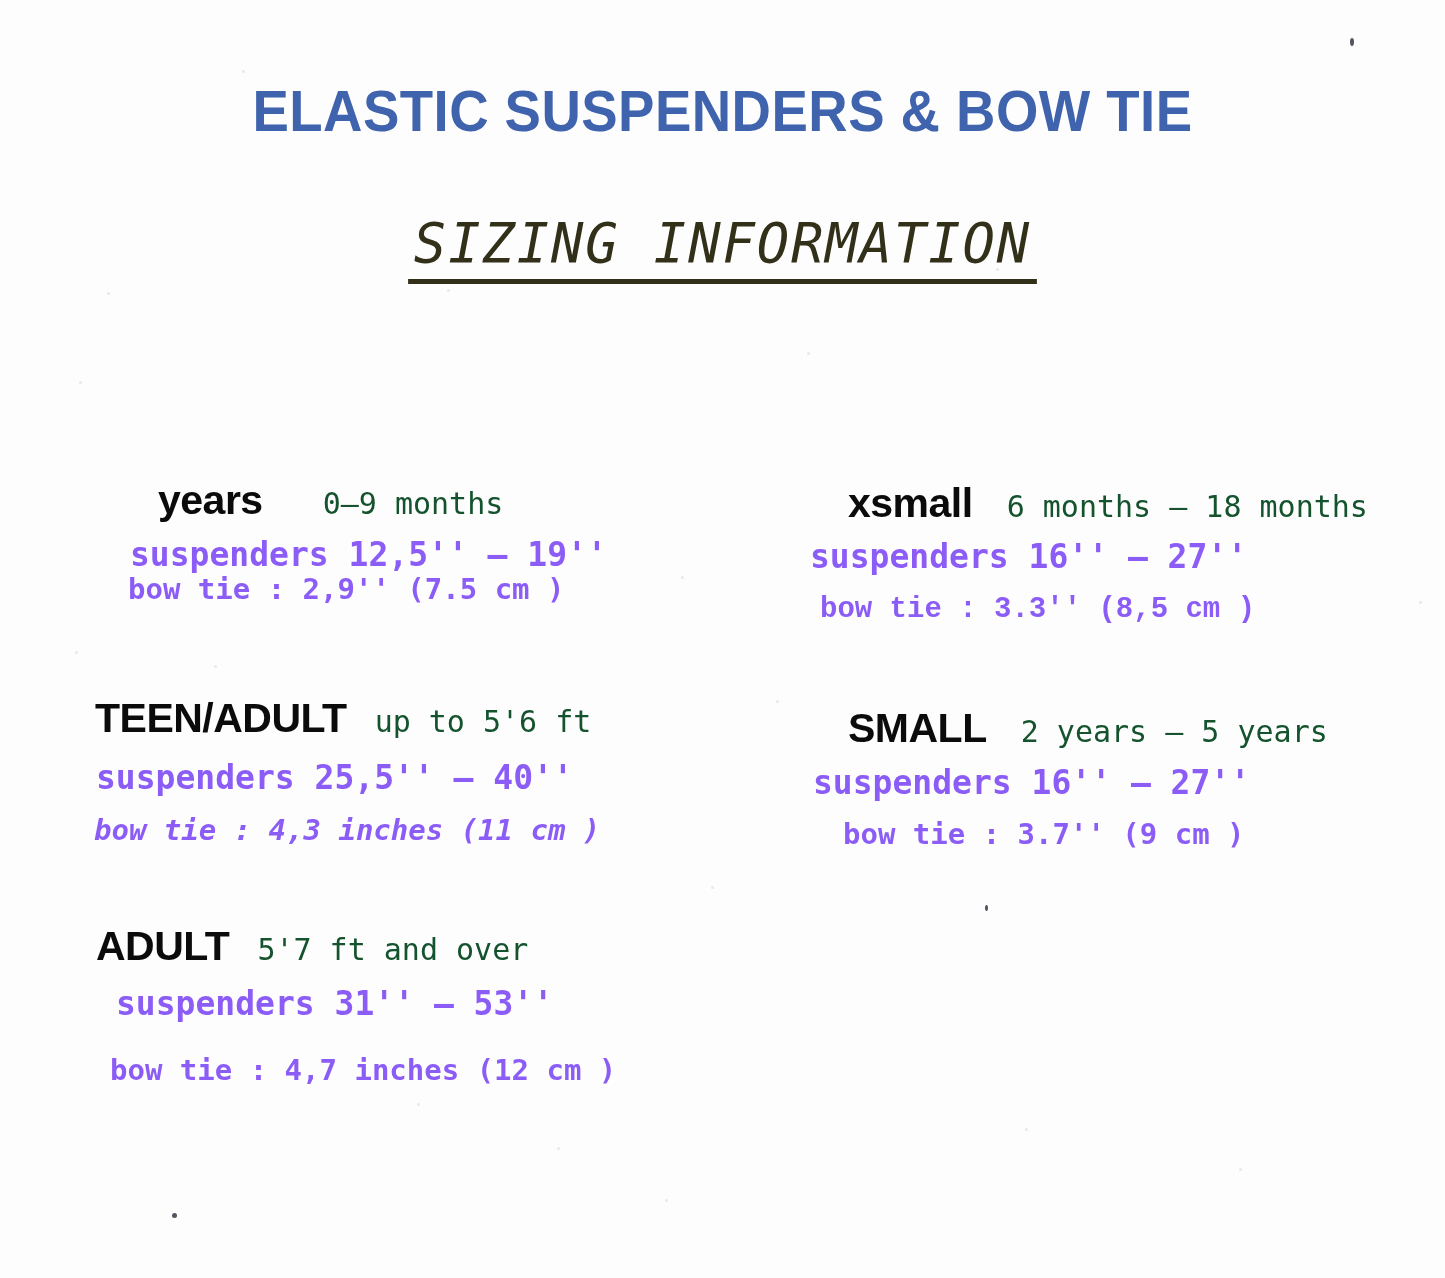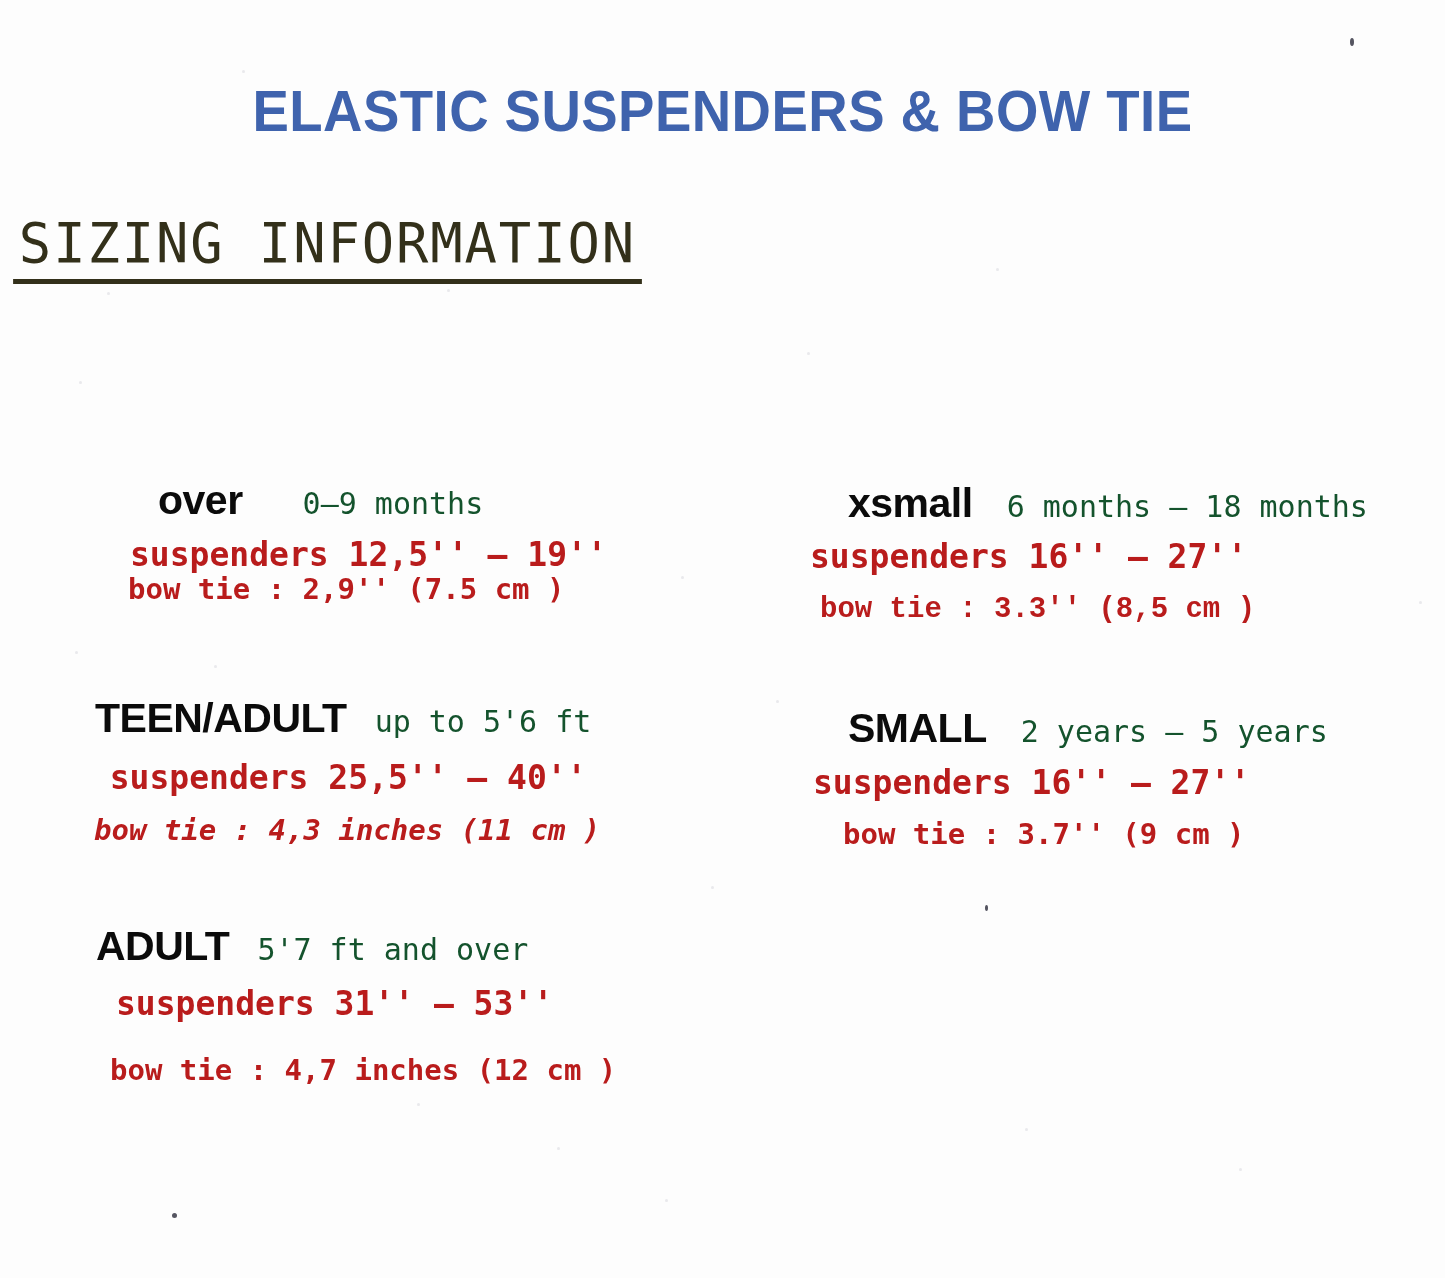--- a/index.html
+++ b/index.html
@@ -41,21 +41,22 @@
     font-size: 58px;
     letter-spacing: .5px;
     line-height: 1;
     transform: scaleX(0.94);
     transform-origin: center;
     white-space: nowrap;
   }
   .sub-title-wrap {
     margin-top: 28px;
     display: flex;
-    justify-content: flex-start;
+    justify-content: center;
+    font-style: italic;
   }
   .sub-title {
     color: #33301a;
     font-family: "DejaVu Sans Mono", monospace;
     font-weight: normal;
     font-size: 56px;
     letter-spacing: 2px;
     line-height: 1.05;
     border-bottom: 5px solid #33301a;
     padding: 0 6px 6px 6px;
@@ -94,21 +95,21 @@
     line-height: 1;
     letter-spacing: -0.5px;
   }
   .age-range {
     color: #14532d;
     font-family: "DejaVu Sans Mono", monospace;
     font-size: 30px;
     line-height: 1;
   }
   .measure {
-    color: #b91c1c;
+    color: #8b5cf6;
     font-family: "DejaVu Sans Mono", monospace;
     font-weight: bold;
     white-space: nowrap;
     line-height: 1;
   }
   .measure.suspenders { font-size: 33px; }
   .measure.bowtie { font-size: 29px; }
 </style>
 </head>
 <body>
@@ -141,21 +142,21 @@
   <div class="sub-title-wrap">
     <h2 class="sub-title">SIZING INFORMATION</h2>
   </div>
 </div>
 
 <div class="grid">
 
   <div class="cell">
     <div class="size-block" style="left:158px; top:10px;">
       <div class="head-row">
-        <span class="size-name">over</span>
+        <span class="size-name">years</span>
         <span class="age-range" style="margin-left:60px;">0–9 months</span>
       </div>
       <div class="measure suspenders" style="margin-left:-28px; margin-top:17px;">suspenders 12,5'' – 19''</div>
       <div class="measure bowtie" style="margin-left:-30px; margin-top:4px;">bow tie : 2,9'' (7.5 cm )</div>
     </div>
   </div>
 
 
   <div class="cell">
     <div class="size-block" style="left:126px; top:13px;">
@@ -167,21 +168,21 @@
       <div class="measure bowtie" style="margin-left:-28px; margin-top:22px;font-family:Liberation Mono, monospace;">bow tie : 3.3'' (8,5 cm )</div>
     </div>
   </div>
 
   <div class="cell">
     <div class="size-block" style="left:95px; top:10px;">
       <div class="head-row">
         <span class="size-name">TEEN/ADULT</span>
         <span class="age-range" style="margin-left:28px;">up to 5'6 ft</span>
       </div>
-      <div class="measure suspenders" style="margin-left:1px; margin-top:22px;text-align:center;">suspenders 25,5'' – 40''</div>
+      <div class="measure suspenders" style="margin-left:1px; margin-top:22px;">suspenders 25,5'' – 40''</div>
       <div class="measure bowtie" style="margin-left:-1px; margin-top:22px;font-style:italic;">bow tie : 4,3 inches (11 cm )</div>
     </div>
   </div>
 
   <div class="cell">
     <div class="size-block" style="left:126px; top:20px;">
       <div class="head-row">
         <span class="size-name">SMALL</span>
         <span class="age-range" style="margin-left:34px;">2 years  – 5 years</span>
       </div>

